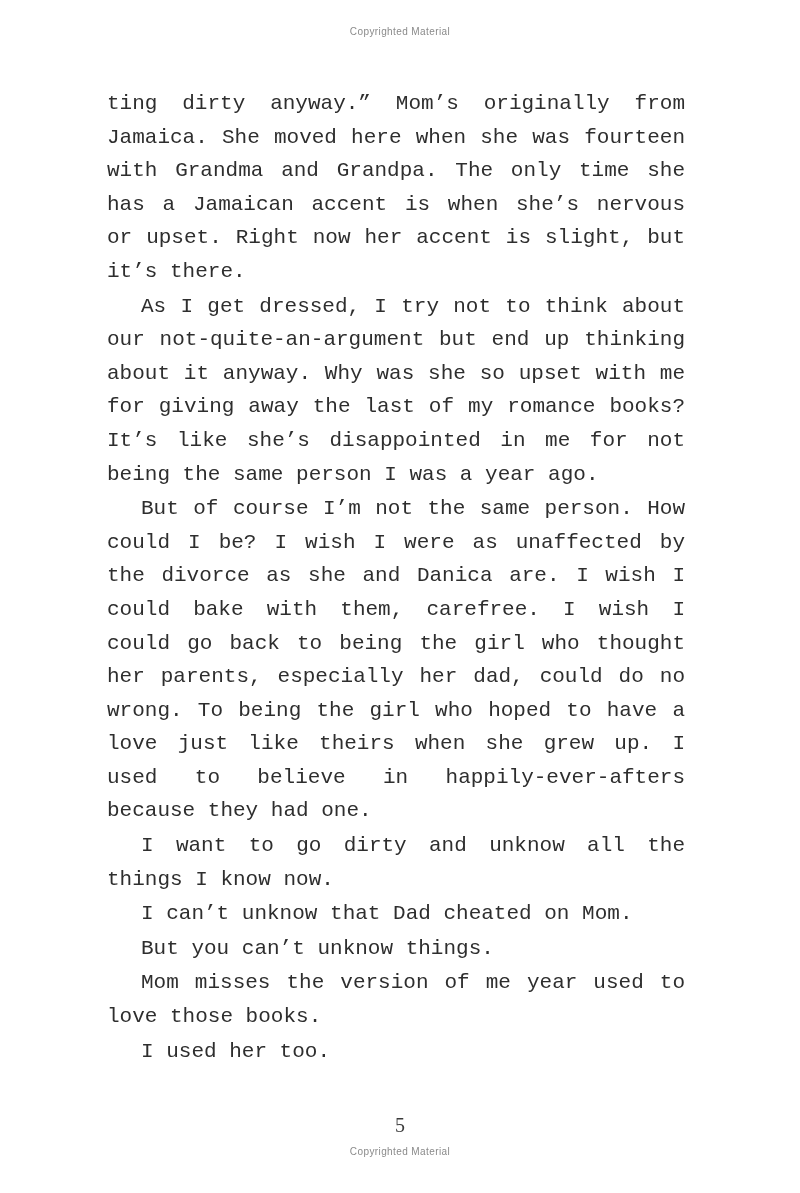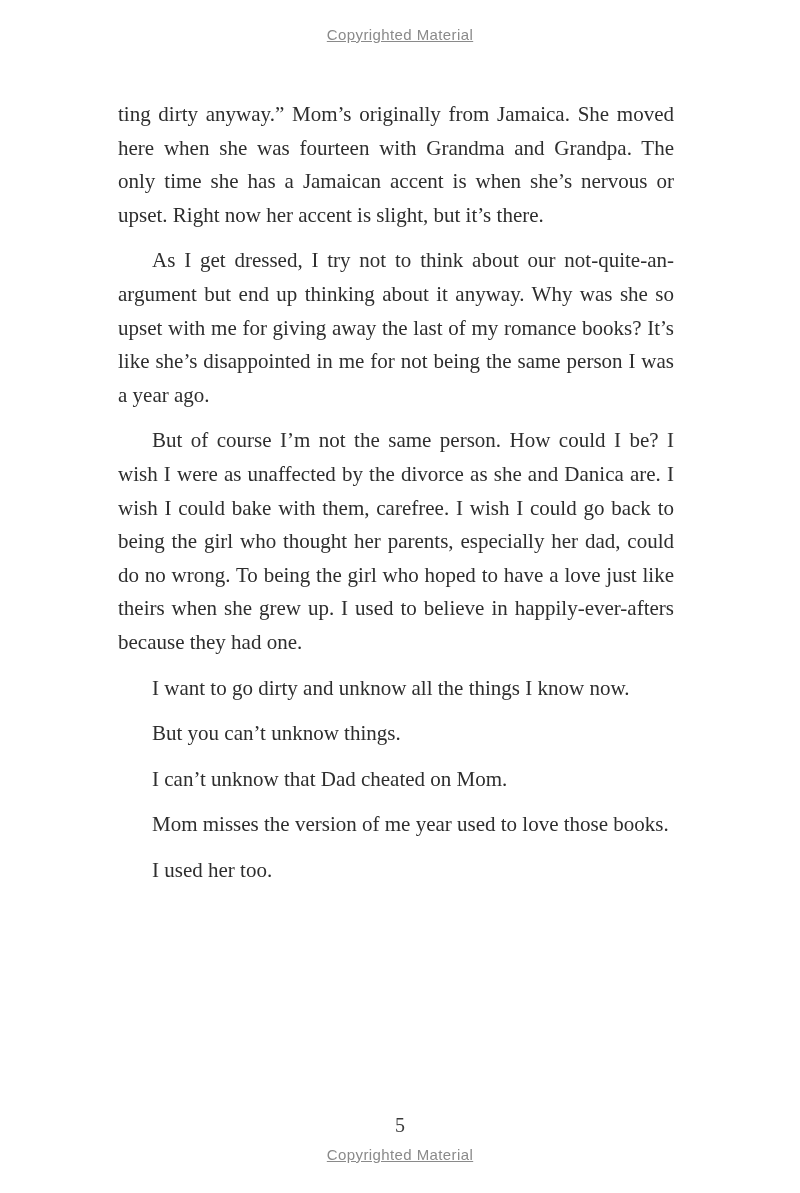--- a/index.html
+++ b/index.html
@@ -14,41 +14,41 @@
     background: #ffffff;
     overflow: hidden;
     font-family: "Liberation Serif", serif;
   }
   .notice {
     position: absolute;
     left: 0;
     width: 100%;
     text-align: center;
     font-family: "Liberation Sans", sans-serif;
-    font-size: 15px;
+    font-size: 10px;
     letter-spacing: 0.4px;
     color: #8a8a8a;
-    text-decoration: underline;
   }
   .notice.top { top: 26px; }
   .notice.bottom { top: 1146px; }
   .text-block {
     position: absolute;
     left: 106px;
     top: 86px;
     width: 580px;
     font-family: "Liberation Serif", serif;
     font-size: 21px;
     line-height: 33.6px;
     color: #2e2e2e;
     text-align: justify;
   }
   .text-block p {
-    margin: 12px;
+    margin: 1px;
     padding: 0;
+    font-family: Liberation Mono, monospace;
   }
   .text-block p + p {
     text-indent: 34px;
   }
   .page-number {
     position: absolute;
     left: 0;
     top: 1114px;
     width: 100%;
     text-align: center;
@@ -62,22 +62,22 @@
 
 <div class="page">
 
   <div class="notice top">Copyrighted Material</div>
 
   <div class="text-block">
     <p>ting dirty anyway.” Mom’s originally from Jamaica. She moved here when she was fourteen with Grandma and Grandpa. The only time she has a Jamaican accent is when she’s nervous or upset. Right now her accent is slight, but it’s there.</p>
     <p>As I get dressed, I try not to think about our not-quite-an-argument but end up thinking about it anyway. Why was she so upset with me for giving away the last of my romance books? It’s like she’s disappointed in me for not being the same person I was a year ago.</p>
     <p>But of course I’m not the same person. How could I be? I wish I were as unaffected by the divorce as she and Danica are. I wish I could bake with them, carefree. I wish I could go back to being the girl who thought her parents, especially her dad, could do no wrong. To being the girl who hoped to have a love just like theirs when she grew up. I used to believe in happily-ever-afters because they had one.</p>
     <p>I want to go dirty and unknow all the things I know now.</p>
+    <p>I can’t unknow that Dad cheated on Mom.</p>
     <p>But you can’t unknow things.</p>
-    <p>I can’t unknow that Dad cheated on Mom.</p>
     <p>Mom misses the version of me year used to love those books.</p>
     <p>I used her too.</p>
   </div>
 
   <div class="page-number">5</div>
 
   <div class="notice bottom">Copyrighted Material</div>
 
 </div>
 

